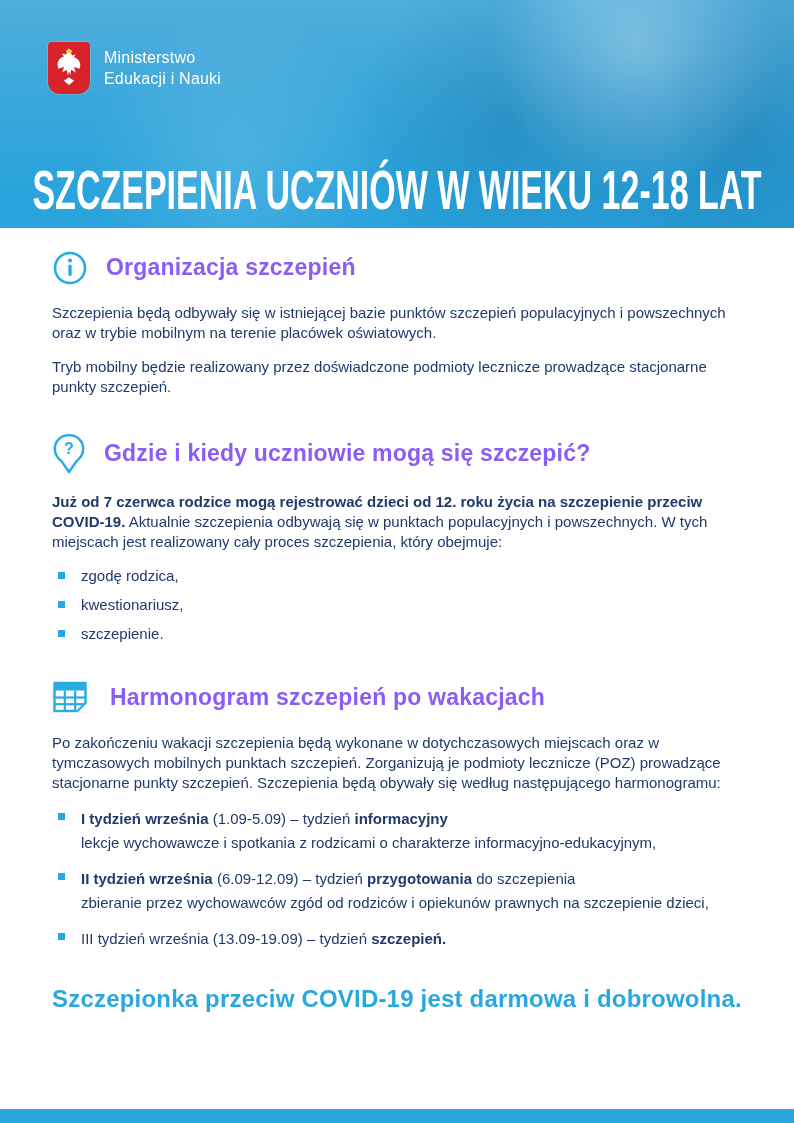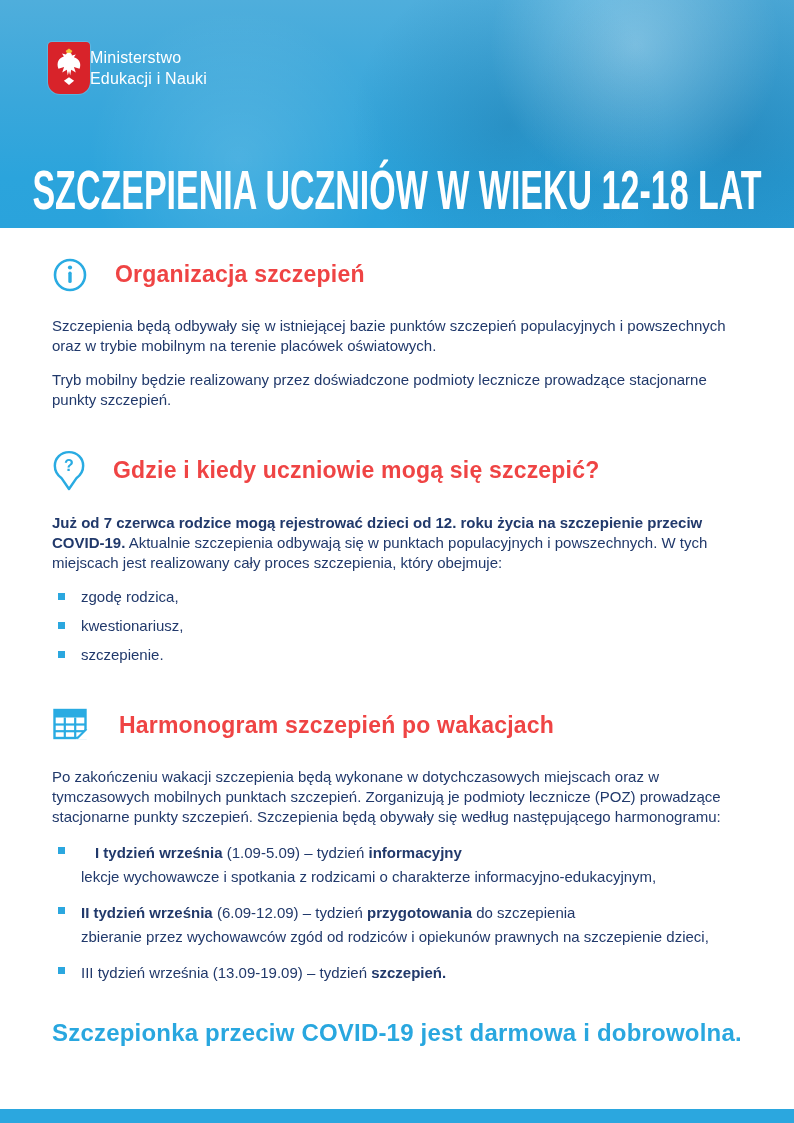--- a/index.html
+++ b/index.html
@@ -18,21 +18,21 @@
     height:228px;
     background:
       radial-gradient(circle at 80% 20%, rgba(255,255,255,0.30) 0%, rgba(255,255,255,0) 22%),
       radial-gradient(circle at 64% 55%, rgba(12,90,140,0.28) 0%, rgba(12,90,140,0) 30%),
       radial-gradient(circle at 30% 70%, rgba(255,255,255,0.14) 0%, rgba(255,255,255,0) 26%),
       radial-gradient(circle at 93% 60%, rgba(10,70,120,0.25) 0%, rgba(10,70,120,0) 28%),
       linear-gradient(180deg,#4FAEDC 0%, #39A7DB 45%, #2BA4DC 78%, #2AA3DC 100%);
   }
   .brand{
     position:absolute;top:42px;left:48px;
-    display:flex;align-items:center;
+    display:flex;align-items:center;gap:14px;
   }
   .emblem{
     width:42px;height:52px;
     background:#D8232A;
     border-radius:4px 4px 12px 12px;
     display:flex;align-items:center;justify-content:center;
     box-shadow:0 0 0 1px rgba(255,255,255,0.15);
   }
   .brand-text{color:#ffffff;font-size:16px;line-height:21px;font-weight:400;letter-spacing:0.2px;}
   .hero-title{
@@ -48,21 +48,21 @@
     margin:0;text-align:center;
     color:#29A7DF;font-weight:700;font-size:32px;
     transform:scaleY(1.45);transform-origin:center top;
     white-space:nowrap;
   }
   
   .content{padding:22px 52px 0 52px;font-size:15px;line-height:20px;}
   section{margin-bottom:36px;}
   .sec-head{display:flex;align-items:center;gap:15px;margin-bottom:17px;}
   .sec-head h3{
-    margin:12px;color:#ef4444;font-size:23px;font-weight:600;letter-spacing:0.2px;line-height:1.1;
+    margin:3px;color:#8b5cf6;font-size:23px;font-weight:600;letter-spacing:0.2px;line-height:1.1;
   }
   .sec-icon{flex:none;display:flex;align-items:center;justify-content:center;}
   p{margin:0 0 14px 0;}
   p:last-child{margin-bottom:0;}
   
   ul.bullets{list-style:none;margin:0;padding:0;}
   ul.bullets li{display:flex;align-items:flex-start;margin-bottom:9px;}
   ul.bullets li:last-child{margin-bottom:0;}
   .sq{flex:none;width:7px;height:7px;background:#2BA7DF;margin:6px 16px 0 6px;}
   ul.schedule li{margin-bottom:12px;line-height:24px;}
@@ -157,21 +157,21 @@
             <path d="M25 31.5 L34.5 22" stroke="#29ABE2" stroke-width="2.2" fill="none"></path>
           </svg>
         </span>
         <h3>Harmonogram szczepień po wakacjach</h3>
       </div>
       <p>Po zakończeniu wakacji szczepienia będą wykonane w dotychczasowych miejscach oraz w tymczasowych mobilnych punktach szczepień. Zorganizują je podmioty lecznicze (POZ) prowadzące stacjonarne punkty szczepień. Szczepienia będą obywały się według następującego harmonogramu:</p>
       <ul class="bullets schedule">
         <li>
           <span class="sq"></span>
           <div class="sched-text">
-            <div><span style="font-weight: 700; margin-left: 14px;">I tydzień września</span><span> (1.09-5.09)  –  tydzień </span><span style="font-weight: 700;">informacyjny</span></div>
+            <div><span style="font-weight: 700;">I tydzień września</span><span> (1.09-5.09)  –  tydzień </span><span style="font-weight: 700;">informacyjny</span></div>
             <div><span>lekcje wychowawcze i spotkania z rodzicami o charakterze informacyjno-edukacyjnym,</span></div>
           </div>
         </li>
         <li>
           <span class="sq"></span>
           <div class="sched-text">
             <div><span style="font-weight: 700;">II tydzień września</span><span> (6.09-12.09)  –  tydzień </span><span style="font-weight: 700;">przygotowania</span><span> do szczepienia</span></div>
             <div><span>zbieranie przez wychowawców zgód od rodziców i opiekunów prawnych na szczepienie dzieci,</span></div>
           </div>
         </li>

